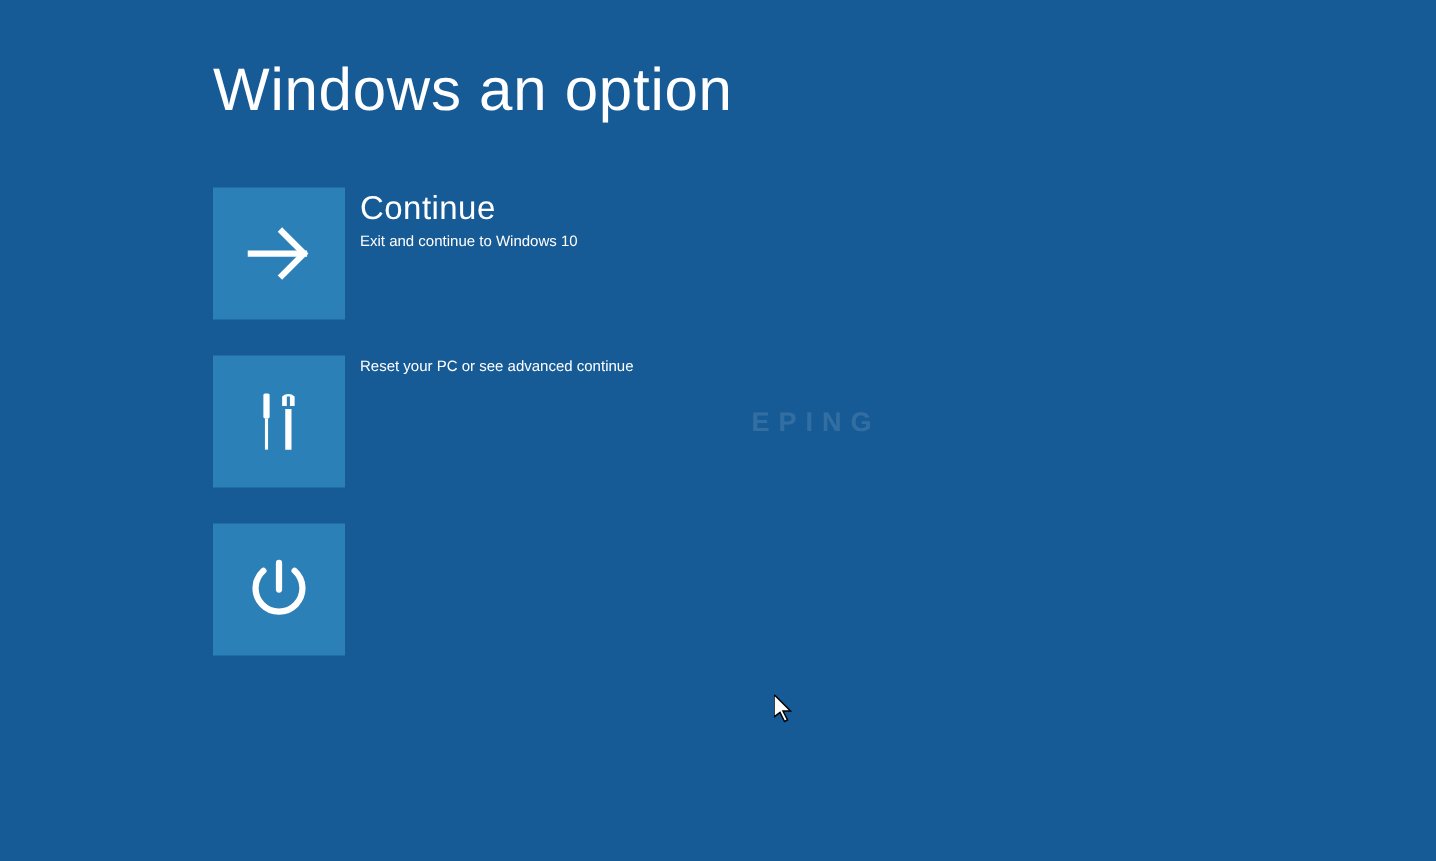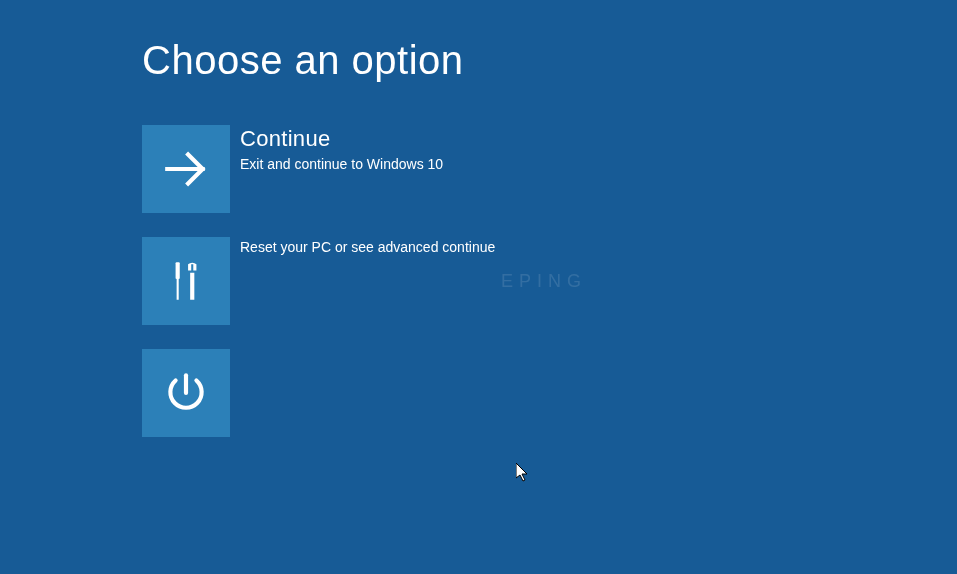--- a/index.html
+++ b/index.html
@@ -51,49 +51,49 @@
       padding-left: 10px;
       padding-top: 0px;
     }
     .option-title {
       font-size: 22px;
       font-weight: 300;
       line-height: 1.3;
       letter-spacing: 0.3px;
     }
     .option-desc {
-      font-size: 14px;
+      font-size: 10px;
       font-weight: 400;
       margin-top: 2px;
       color: #ffffff;
     }
     .watermark {
       position: absolute;
       left: 389px;
       top: 270px;
       color: rgba(255,255,255,0.12);
       font-family: Arial, sans-serif;
       font-size: 18px;
       letter-spacing: 6px;
       line-height: 1.3;
-      font-weight: 400;
+      font-weight: 700;
       pointer-events: none;
     }
     .cursor {
       position: absolute;
       left: 516px;
       top: 463px;
       pointer-events: none;
     }
   </style>
 </head>
 <body>
 
 <div class="container">
-  <h1 class="page-title">Choose an option</h1>
+  <h1 class="page-title">Windows an option</h1>
 
   <div class="option">
     <div class="option-icon">
       <svg viewBox="0 0 48 48" fill="none" stroke="#ffffff" stroke-width="4" stroke-linecap="square" stroke-linejoin="miter">
         <line x1="6" y1="24" x2="40" y2="24"></line>
         <polyline points="26,10 40,24 26,38"></polyline>
       </svg>
     </div>
     <div class="option-text">
       <div class="option-title">Continue</div>

